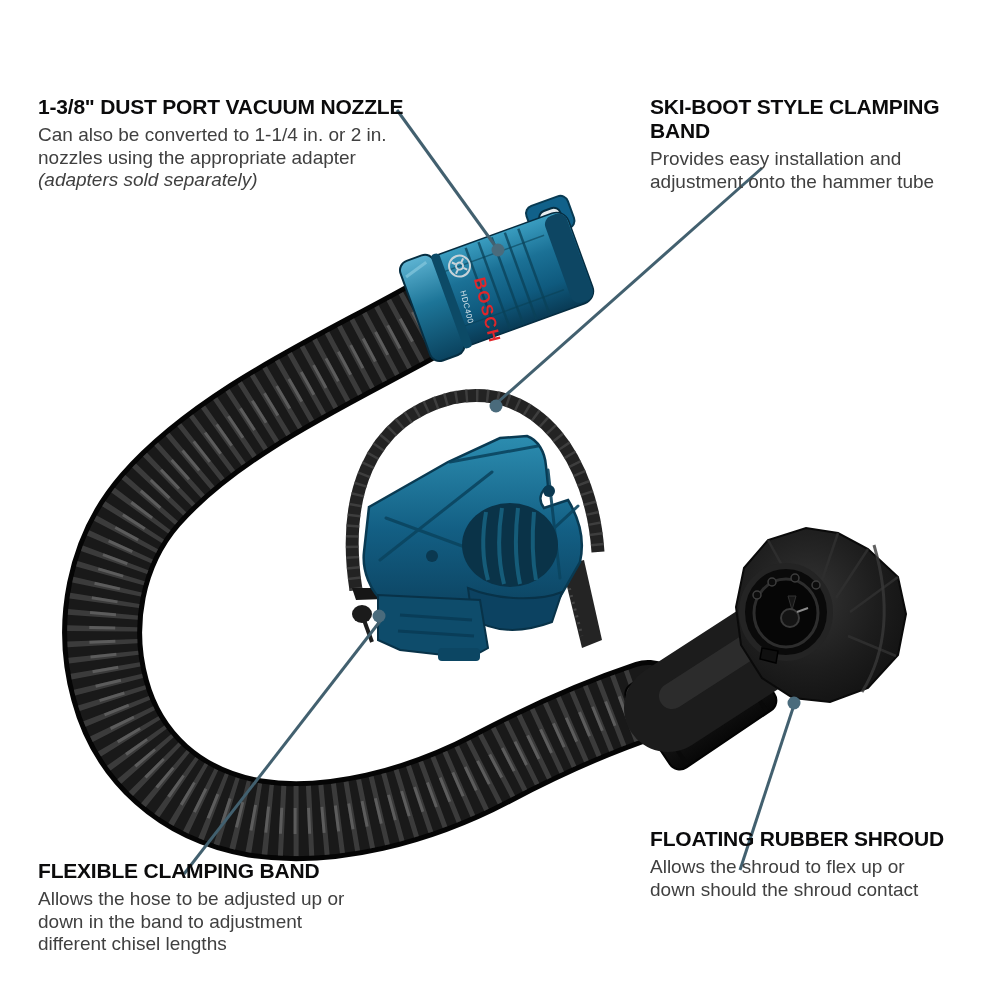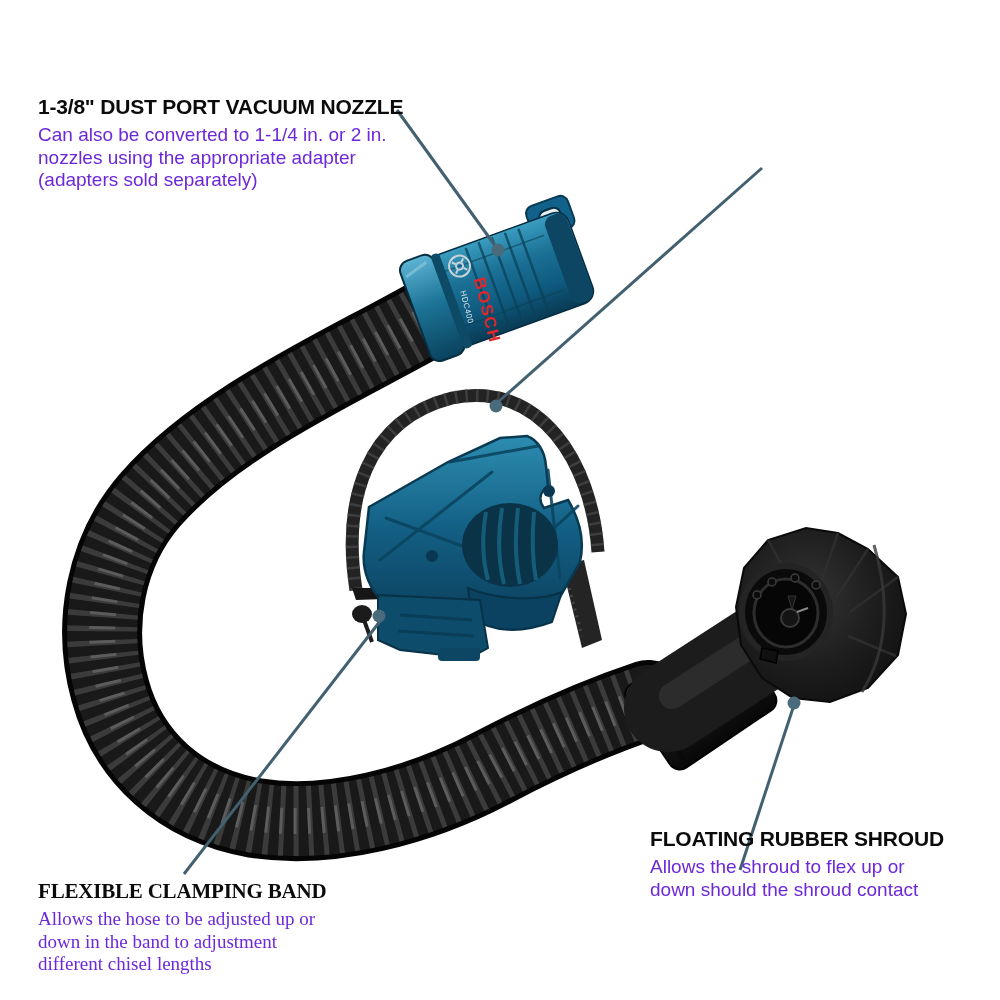--- a/index.html
+++ b/index.html
@@ -6,25 +6,25 @@
   .stage{
     position:relative;width:1000px;height:1000px;background:#ffffff;overflow:hidden;
     font-family:"Liberation Sans",sans-serif;
   }
   .art{position:absolute;left:0;top:0;}
   .callout{position:absolute;}
   .callout h3{
     margin:0 0 5px 0;font-size:21px;line-height:24px;font-weight:bold;
     color:#0b0b0c;letter-spacing:-0.2px;
   }
-  .callout .line{font-size:19px;line-height:22.5px;color:#6d28d9;}
-  .callout .note{}
+  .callout .line{font-size:19px;line-height:22.5px;color:#404040;}
+  .callout .note{font-style:italic;}
   .c1{left:38px;top:95px;}
   .c2{left:650px;top:95px;}
-  .c3{left:38px;top:879px;font-family:Liberation Serif, serif;}
+  .c3{left:38px;top:859px;}
   .c4{left:650px;top:827px;}
 </style>
 </head>
 <body>
 
 <div class="stage">
 
   <svg class="art" width="1000" height="1000" viewBox="0 0 1000 1000">
     <defs>
       <linearGradient id="gNozzle" x1="0" y1="0" x2="0" y2="1">
@@ -192,20 +192,25 @@
     </g>
   </svg>
 
   <div class="callout c1">
     <h3>1-3/8" DUST PORT VACUUM NOZZLE</h3>
     <div class="line">Can also be converted to 1-1/4 in. or 2 in.</div>
     <div class="line">nozzles using the appropriate adapter</div>
     <div class="line note">(adapters sold separately)</div>
   </div>
 
+  <div class="callout c2">
+    <h3>SKI-BOOT STYLE CLAMPING BAND</h3>
+    <div class="line">Provides easy installation and</div>
+    <div class="line">adjustment onto the hammer tube</div>
+  </div>
 
   <div class="callout c3">
     <h3>FLEXIBLE CLAMPING BAND</h3>
     <div class="line">Allows the hose to be adjusted up or</div>
     <div class="line">down in the band to adjustment</div>
     <div class="line">different chisel lengths</div>
   </div>
 
   <div class="callout c4">
     <h3>FLOATING RUBBER SHROUD</h3>

